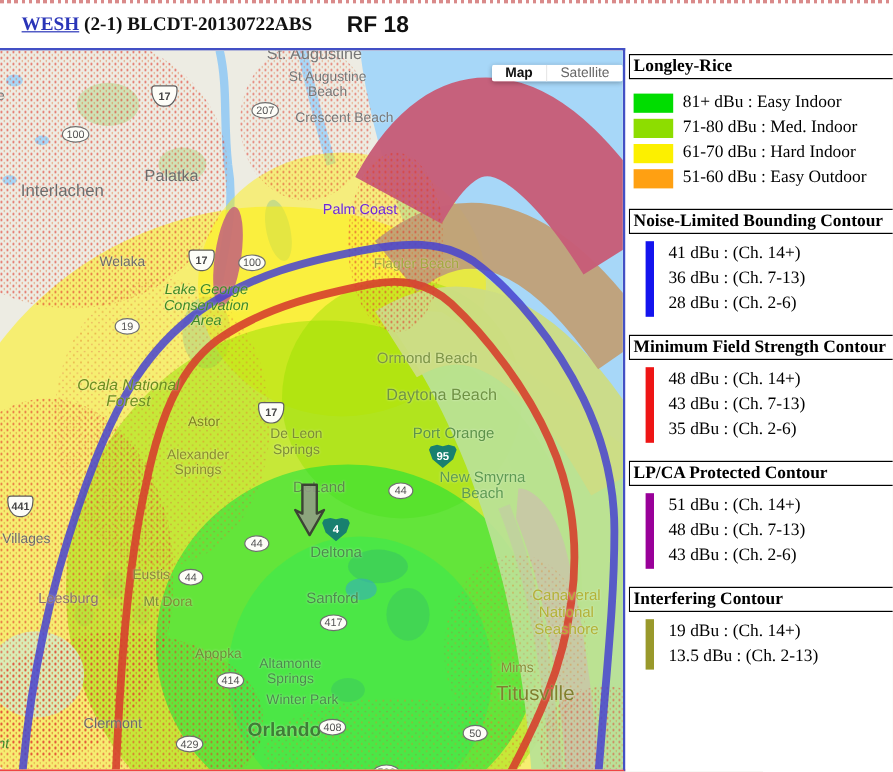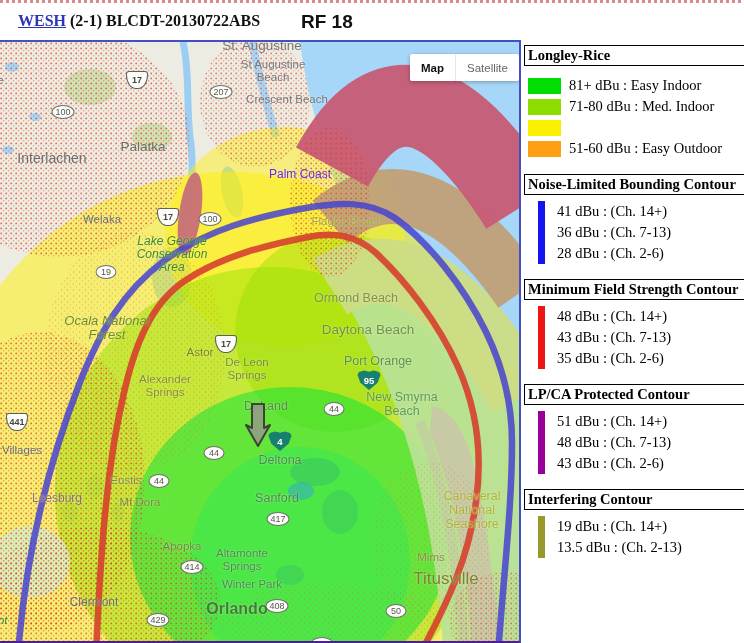--- a/index.html
+++ b/index.html
@@ -4,40 +4,40 @@
 <style>
   html,body{margin:0;padding:0;}
   body{width:744px;height:643px;position:relative;overflow:hidden;background:#fff;
        font-family:"Liberation Serif",serif;}
   
   #top-rule{position:absolute;left:0;top:0;width:744px;height:3px;
     background-image:repeating-linear-gradient(90deg,#d98a8a 0 3px,#ffffff 3px 6px);}
   #header{position:absolute;left:0;top:3px;width:744px;height:37px;background:#fff;}
   #title-line{position:absolute;left:18px;top:9px;font:bold 16px "Liberation Serif",serif;color:#111;white-space:nowrap;}
   #station-link{color:#2a35b8;text-decoration:underline;cursor:pointer;}
-  #rf-label{position:absolute;left:289px;top:8px;font:bold 19px "Liberation Sans",sans-serif;color:#111;margin-left:12px;}
+  #rf-label{position:absolute;left:289px;top:8px;font:bold 19px "Liberation Sans",sans-serif;color:#111;}
   
   #map{position:absolute;left:0;top:40px;width:521px;height:603px;overflow:hidden;
-       border-top:2px solid #4350c5;border-right:2px solid #4350c5;border-bottom:2px solid #4c1d95;
+       border-top:2px solid #4350c5;border-right:2px solid #4350c5;border-bottom:2px solid #ef4444;
        box-sizing:border-box;background:#edece3;cursor:grab;}
   #map svg.base{position:absolute;left:0;top:0;}
   .mlabel{position:absolute;transform:translate(-50%,-50%);white-space:pre-line;text-align:center;
           font-family:"Liberation Sans",sans-serif;line-height:1.1;
           text-shadow:0 0 2px rgba(255,255,255,.55);pointer-events:none;}
   .shield{position:absolute;transform:translate(-50%,-50%);display:flex;align-items:center;justify-content:center;
           font-family:"Liberation Sans",sans-serif;box-sizing:border-box;}
   .shield.state{min-width:21px;height:14px;padding:0 3px;background:#fdfdf8;border:1px solid #6f6f6f;
                 border-radius:50%;color:#555;font-size:9px;}
   .shield.us{width:22px;height:18px;background:#fdfdf8;border:1px solid #5f5f5f;
              border-radius:3px 3px 10px 10px/3px 3px 14px 14px;color:#444;font-size:9px;font-weight:bold;}
   .shield.interstate{width:24px;height:20px;background:#18806f;color:#fff;font-size:9.5px;font-weight:bold;
              clip-path:polygon(8% 10%,30% 3%,50% 9%,70% 3%,92% 10%,98% 24%,86% 64%,50% 100%,14% 64%,2% 24%);}
   #arrow-marker{position:absolute;left:243px;top:359px;pointer-events:none;}
   
-  #map-type{position:absolute;left:410px;top:12px;display:flex;height:27px;
+  #map-type{position:absolute;left:410px;top:12px;display:flex;height:14px;
             box-shadow:0 1px 4px rgba(0,0,0,.3);border-radius:2px;overflow:hidden;
             font-family:"Liberation Sans",sans-serif;font-size:11.5px;}
   #map-type .mt-btn{background:#fff;display:flex;align-items:center;padding:0 11px;cursor:pointer;}
   #map-type .mt-btn.active{font-weight:bold;color:#111;}
   #map-type .mt-btn.inactive{color:#666;border-left:1px solid #e8e8e8;}
   
   #legend{position:absolute;left:524px;top:40px;width:220px;height:603px;overflow:hidden;
           font-family:"Liberation Serif",serif;color:#000;}
   .lg-header{box-sizing:border-box;width:232px;border:1px solid #000;background:#fff;
              font-weight:bold;font-size:14.5px;line-height:19px;padding:0 3px;white-space:nowrap;overflow:hidden;}
@@ -143,21 +143,21 @@
       <span class="mlabel" style="left: 143px; top: 105px; font-size: 13.5px; color: rgb(109, 109, 109);">Palatka</span>
       <span class="mlabel" style="left: 52px; top: 117px; font-size: 14px; color: rgb(109, 109, 109);">Interlachen</span>
       <span class="mlabel" style="left: 300px; top: 133px; font-size: 12px; color: #6d28d9;">Palm Coast</span>
       <span class="mlabel" style="left: 347px; top: 179px; font-size: 11.5px; color: rgb(163, 168, 63);">Flagler Beach</span>
       <span class="mlabel" style="left: 102px; top: 177px; font-size: 11.5px; color: rgb(109, 109, 109);">Welaka</span>
       <span class="mlabel" style="left: 172px; top: 213px; font-size: 12px; color: rgb(61, 138, 40); font-style: italic;">Lake George
 Conservation
 Area</span>
       <span class="mlabel" style="left: 107px; top: 286px; font-size: 13px; color: rgb(107, 141, 31); font-style: italic;">Ocala National
 Forest</span>
-      <span class="mlabel" style="left: 200px; top: 310px; font-size: 11.5px; color: rgb(128, 128, 31); text-align: right;">Astor</span>
+      <span class="mlabel" style="left: 170px; top: 310px; font-size: 11.5px; color: rgb(128, 128, 31); text-align: right;">Astor</span>
       <span class="mlabel" style="left: 247px; top: 327px; font-size: 11.5px; color: rgb(124, 140, 51);">De Leon
 Springs</span>
       <span class="mlabel" style="left: 165px; top: 344px; font-size: 11.5px; color: rgb(140, 140, 47);">Alexander
 Springs</span>
       <span class="mlabel" style="left: 356px; top: 257px; font-size: 12.5px; color: rgb(124, 148, 68);">Ormond Beach</span>
       <span class="mlabel" style="left: 368px; top: 288px; font-size: 13.5px; color: rgb(111, 147, 67);">Daytona Beach</span>
       <span class="mlabel" style="left: 378px; top: 320px; font-size: 12.5px; color: rgb(93, 147, 73);">Port Orange</span>
       <span class="mlabel" style="left: 402px; top: 363px; font-size: 12.5px; color: rgb(93, 154, 82);">New Smyrna
 Beach</span>
       <span class="mlabel" style="left: 266px; top: 365px; font-size: 12.5px; color: rgb(93, 138, 74);">DeLand</span>
@@ -258,20 +258,21 @@
       <div class="lr-row">
         <span class="lr-swatch" style="background: rgb(0, 221, 0);"></span>
         <span class="lr-text">81+ dBu : Easy Indoor</span>
         </div>
       <div class="lr-row">
         <span class="lr-swatch" style="background: rgb(141, 221, 0);"></span>
         <span class="lr-text">71-80 dBu : Med. Indoor</span>
         </div>
       <div class="lr-row">
         <span class="lr-swatch" style="background: rgb(252, 240, 0);"></span>
+        <span class="lr-text">61-70 dBu : Hard Indoor</span>
         </div>
       <div class="lr-row">
         <span class="lr-swatch" style="background: rgb(255, 160, 18);"></span>
         <span class="lr-text">51-60 dBu : Easy Outdoor</span>
         </div>
     </div>
   </div>
 
   <div class="lg-section">
     <div class="lg-header">Noise-Limited Bounding Contour</div>

